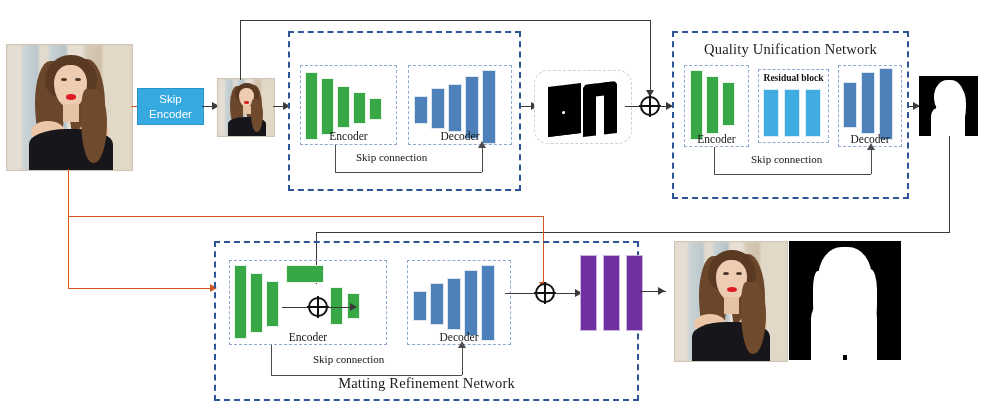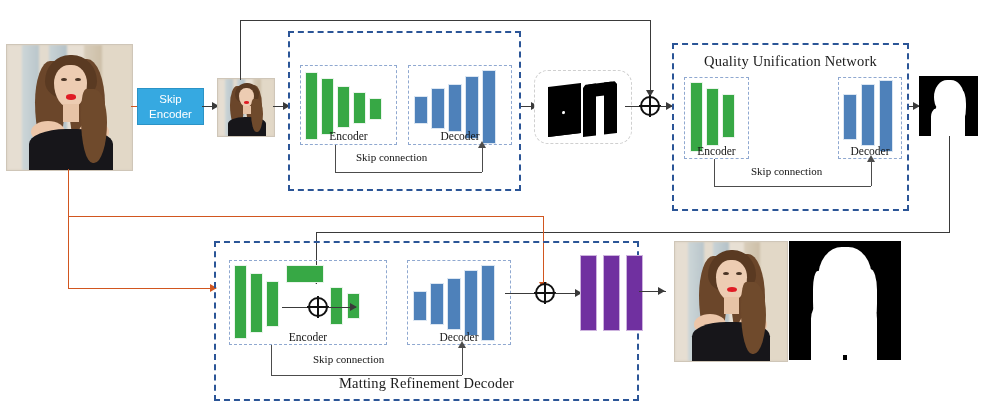--- a/index.html
+++ b/index.html
@@ -181,30 +181,36 @@
     </div>
   </div>
 
   <div class="line-h" style="left:625px;top:106px;width:15px;"></div>
 
   <div class="plus" style="left:640px;top:96px;"></div>
 
   <div class="line-h" style="left:660px;top:106px;width:12px;"></div>
   <div class="arrow arrow-r" style="left:666px;top:102px;"></div>
 
-  <div class="module" style="left:672px;top:43px;width:237px;height:168px;text-decoration:underline;">
+  <div class="module" style="left:672px;top:31px;width:237px;height:168px;text-decoration:underline;">
     <div class="module-title" style="top:8px;">Quality Unification Network</div>
 
     <div class="subbox" style="left:10px;top:32px;width:65px;height:82px;">
       <div class="bar green" style="left:5px;top:4px;width:13px;height:70px;"></div>
       <div class="bar green" style="left:21px;top:10px;width:13px;height:58px;"></div>
       <div class="bar green" style="left:37px;top:16px;width:13px;height:44px;"></div>
       <div class="sublabel" style="bottom:1px;">Encoder</div>
     </div>
 
+    <div class="subbox" style="left:84px;top:36px;width:71px;height:74px;">
+      <div class="res-label" style="top:3px;">Residual block</div>
+      <div class="bar lblue" style="left:4px;top:19px;width:16px;height:48px;"></div>
+      <div class="bar lblue" style="left:25px;top:19px;width:16px;height:48px;"></div>
+      <div class="bar lblue" style="left:46px;top:19px;width:16px;height:48px;"></div>
+    </div>
 
     <div class="subbox" style="left:164px;top:32px;width:64px;height:82px;">
       <div class="bar blue" style="left:4px;top:16px;width:14px;height:46px;"></div>
       <div class="bar blue" style="left:22px;top:6px;width:14px;height:62px;"></div>
       <div class="bar blue" style="left:40px;top:2px;width:14px;height:72px;"></div>
       <div class="sublabel" style="bottom:1px;">Decoder</div>
     </div>
 
     <div class="thin-v" style="left:40px;top:114px;height:27px;"></div>
     <div class="thin-h" style="left:40px;top:141px;width:157px;"></div>
@@ -231,21 +237,21 @@
   <div class="oline-v" style="left:68px;top:169px;height:119px;"></div>
 
   <div class="oline-h" style="left:68px;top:216px;width:476px;"></div>
   <div class="oline-v" style="left:543px;top:216px;height:72px;"></div>
   <div class="arrow arrow-d-o" style="left:539px;top:282px;"></div>
 
   <div class="oline-h" style="left:68px;top:288px;width:148px;"></div>
   <div class="arrow arrow-r-o" style="left:210px;top:284px;"></div>
 
   <div class="module" style="left:214px;top:241px;width:425px;height:160px;">
-    <div class="module-title" style="bottom:7px;">Matting Refinement Decoder</div>
+    <div class="module-title" style="bottom:7px;">Matting Refinement Network</div>
 
     <div class="subbox" style="left:13px;top:17px;width:158px;height:85px;">
       <div class="bar green" style="left:4px;top:4px;width:13px;height:74px;"></div>
       <div class="bar green" style="left:20px;top:12px;width:13px;height:60px;"></div>
       <div class="bar green" style="left:36px;top:20px;width:13px;height:46px;"></div>
       <div class="bar green" style="left:56px;top:4px;width:38px;height:18px;"></div>
       <div class="bar green" style="left:100px;top:26px;width:13px;height:38px;"></div>
       <div class="bar green" style="left:117px;top:32px;width:13px;height:26px;"></div>
       <div class="sublabel" style="bottom:1px;">Encoder</div>
     </div>

